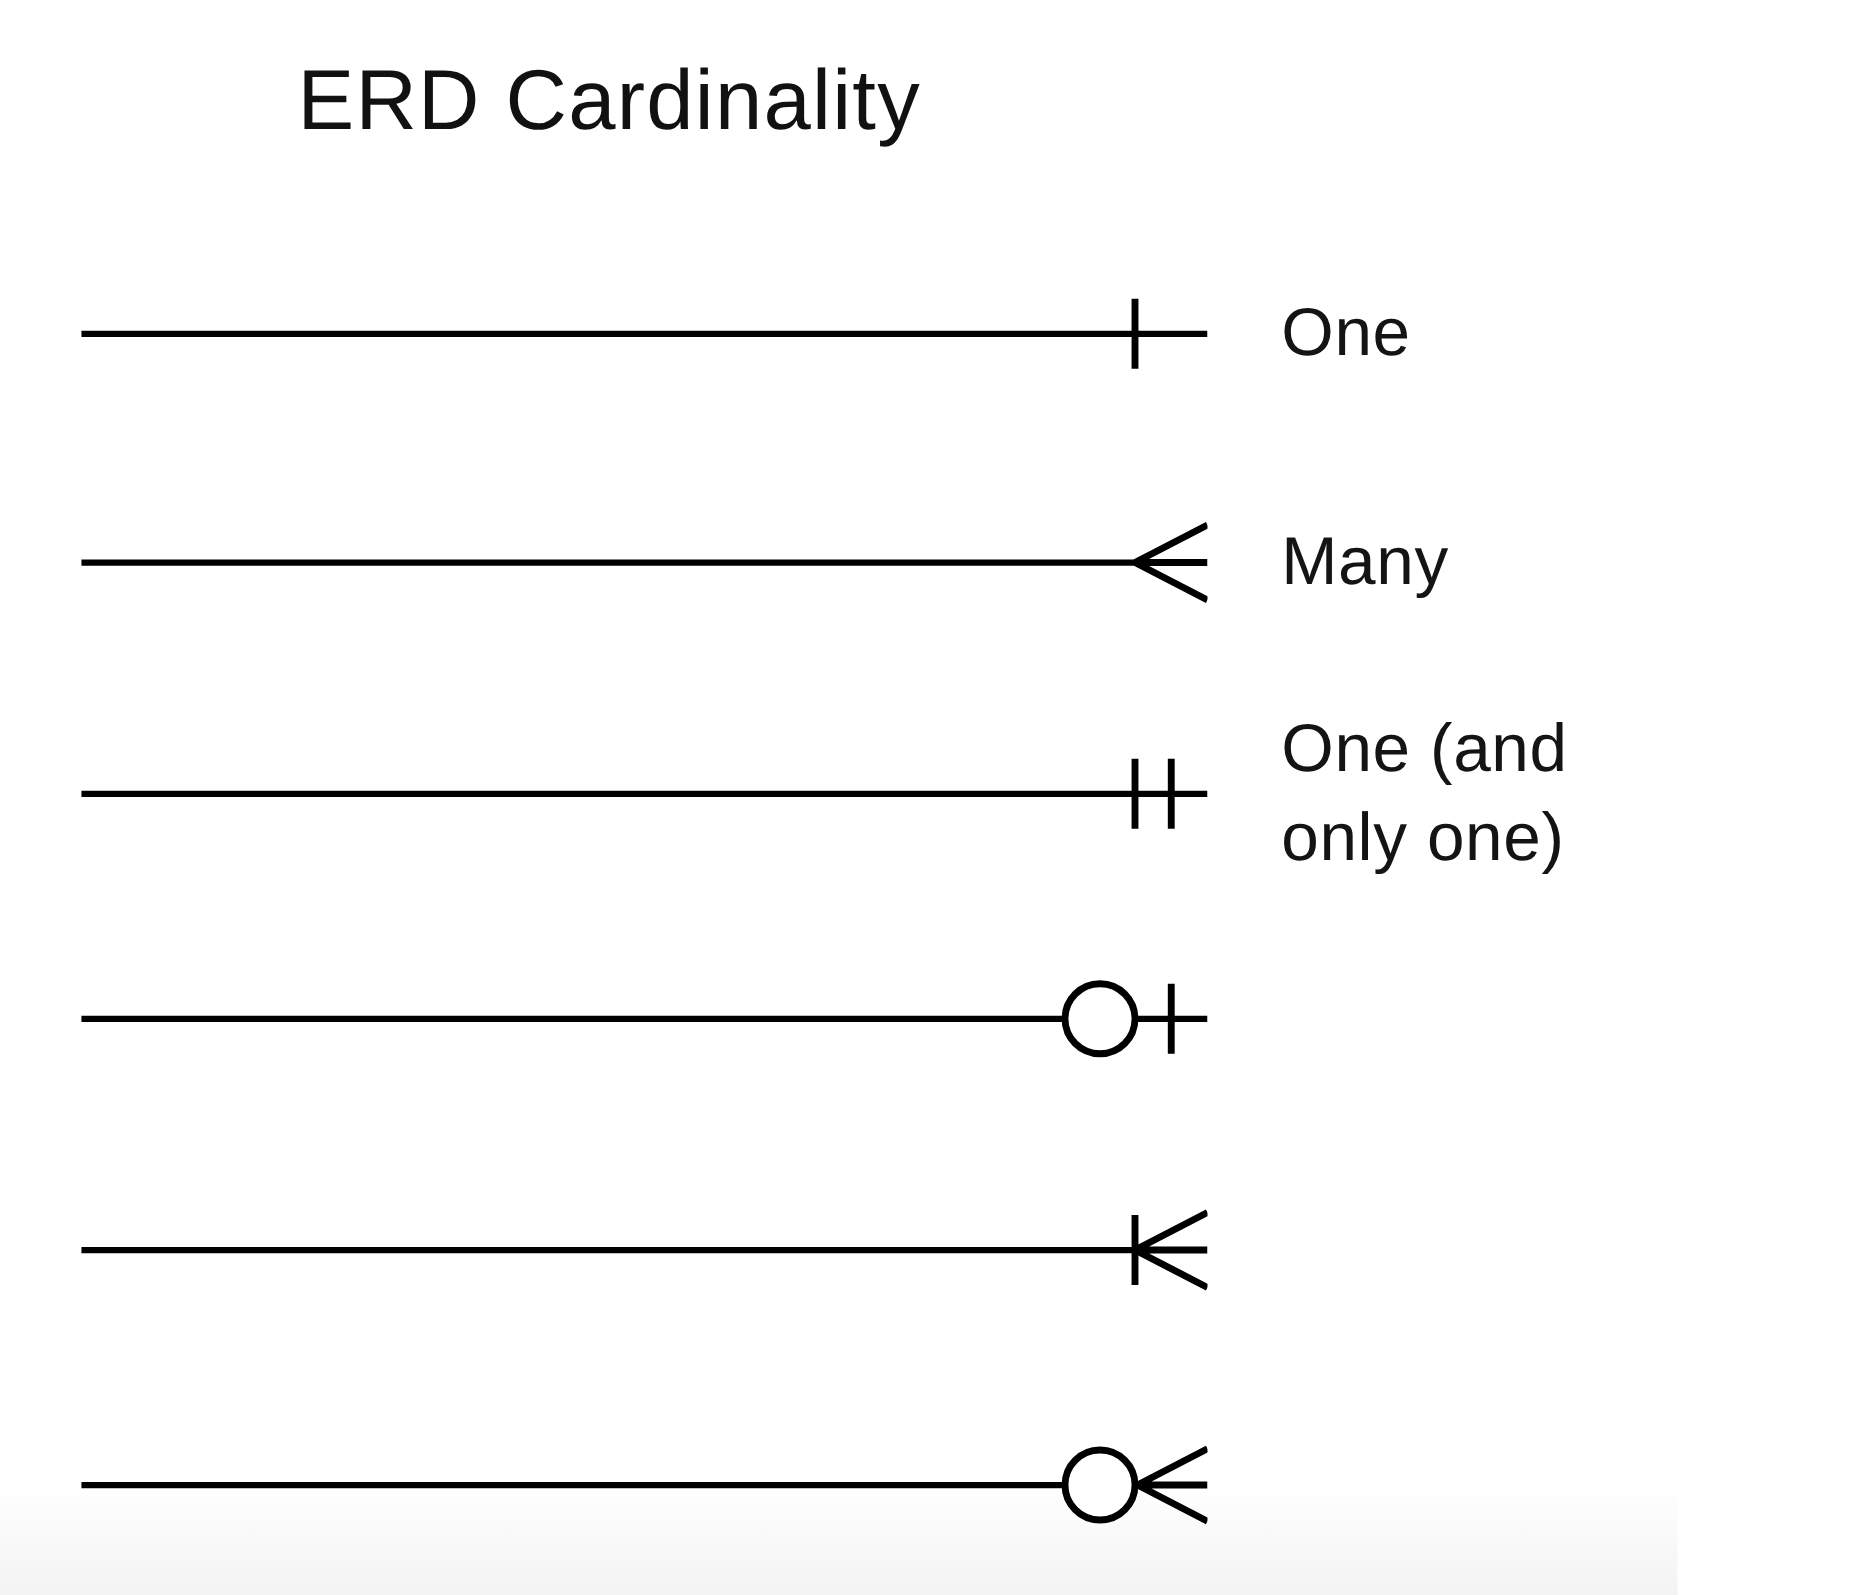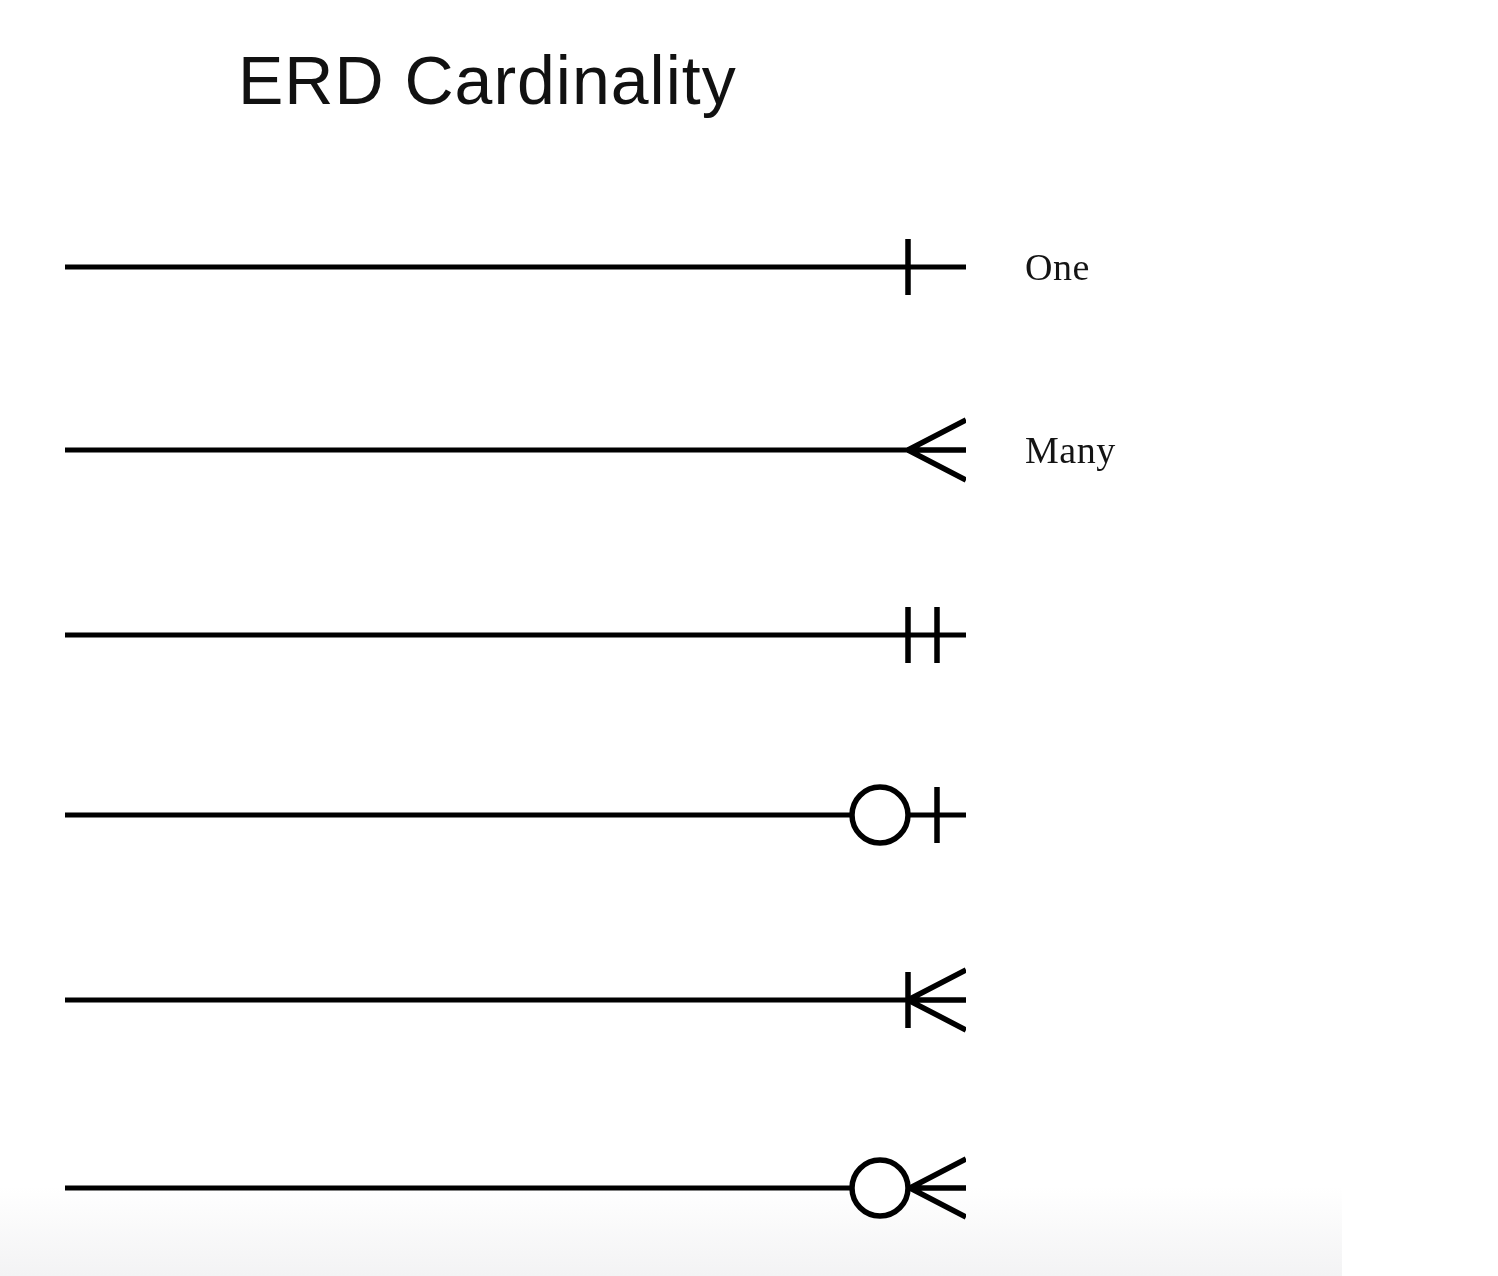--- a/index.html
+++ b/index.html
@@ -29,27 +29,26 @@
     left: 65px;
     width: 901px;
     height: 120px;
     display: block;
   }
   .row-symbol svg { display: block; width: 901px; height: 120px; }
   .row-label {
     position: absolute;
     left: 1025px;
     transform: translateY(-50%);
-    font-size: 38px;
+    font-size: 54px;
     font-weight: 300;
     letter-spacing: 0.5px;
     line-height: 1.32;
     color: #141414;
     white-space: pre-line;
-    font-family: Liberation Serif, serif;
   }
   .row-label.centered {
     left: 1096px;
     width: 166px;
     text-align: center;
   }
   
   .sym-1 { top: 207px; }  .lab-1 { top: 267px; }
   .sym-2 { top: 390px; }  .lab-2 { top: 450px; }
   .sym-3 { top: 575px; }  .lab-3 { top: 635px; }
@@ -80,20 +79,21 @@
     </svg>
   </div>
   <div class="row-label lab-2">Many</div>
 
   <div class="row-symbol sym-3">
     <svg viewBox="0 0 901 120">
       <path class="stroke" stroke-width="5" d="M0,60 H901"></path>
       <path class="stroke" stroke-width="5.5" d="M843,32 V88 M872,32 V88"></path>
     </svg>
   </div>
+  <div class="row-label lab-3">One (and only one)</div>
 
   <div class="row-symbol sym-4">
     <svg viewBox="0 0 901 120">
       <path class="stroke" stroke-width="5" d="M0,60 H901"></path>
       <circle cx="815" cy="60" r="28" fill="#ffffff" stroke="#000000" stroke-width="5.5"></circle>
       <path class="stroke" stroke-width="5.5" d="M872,32 V88"></path>
     </svg>
   </div>
 
   <div class="row-symbol sym-5">

